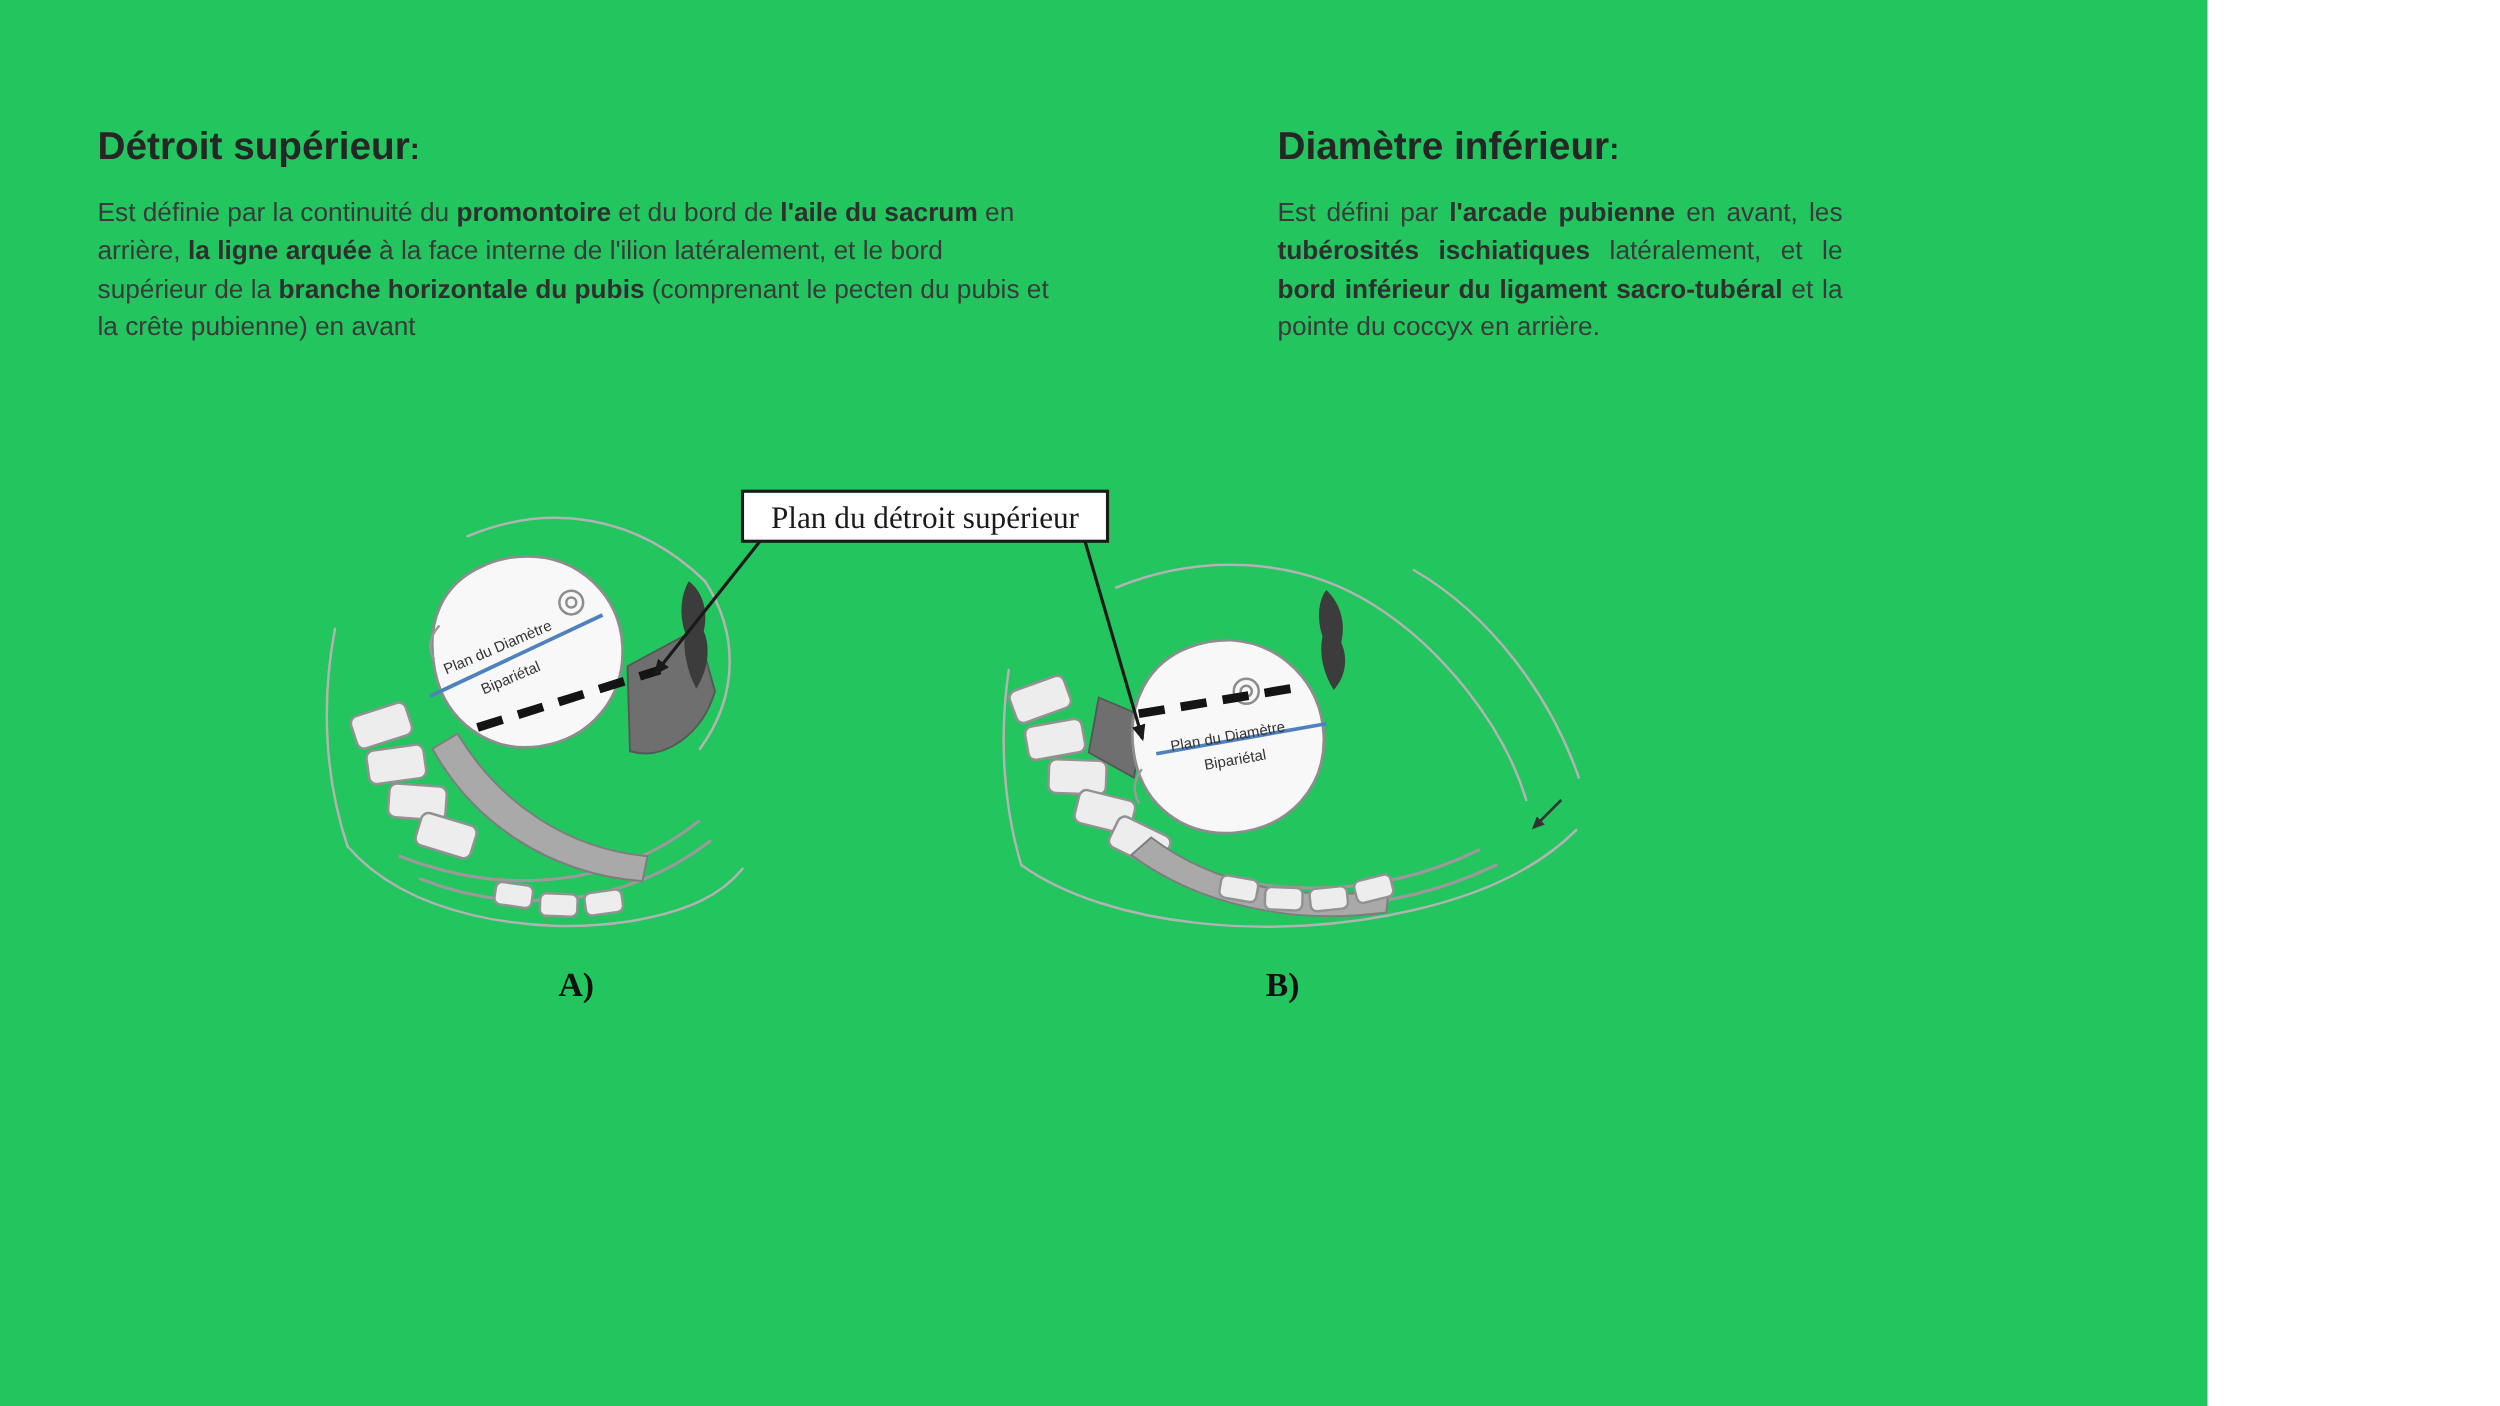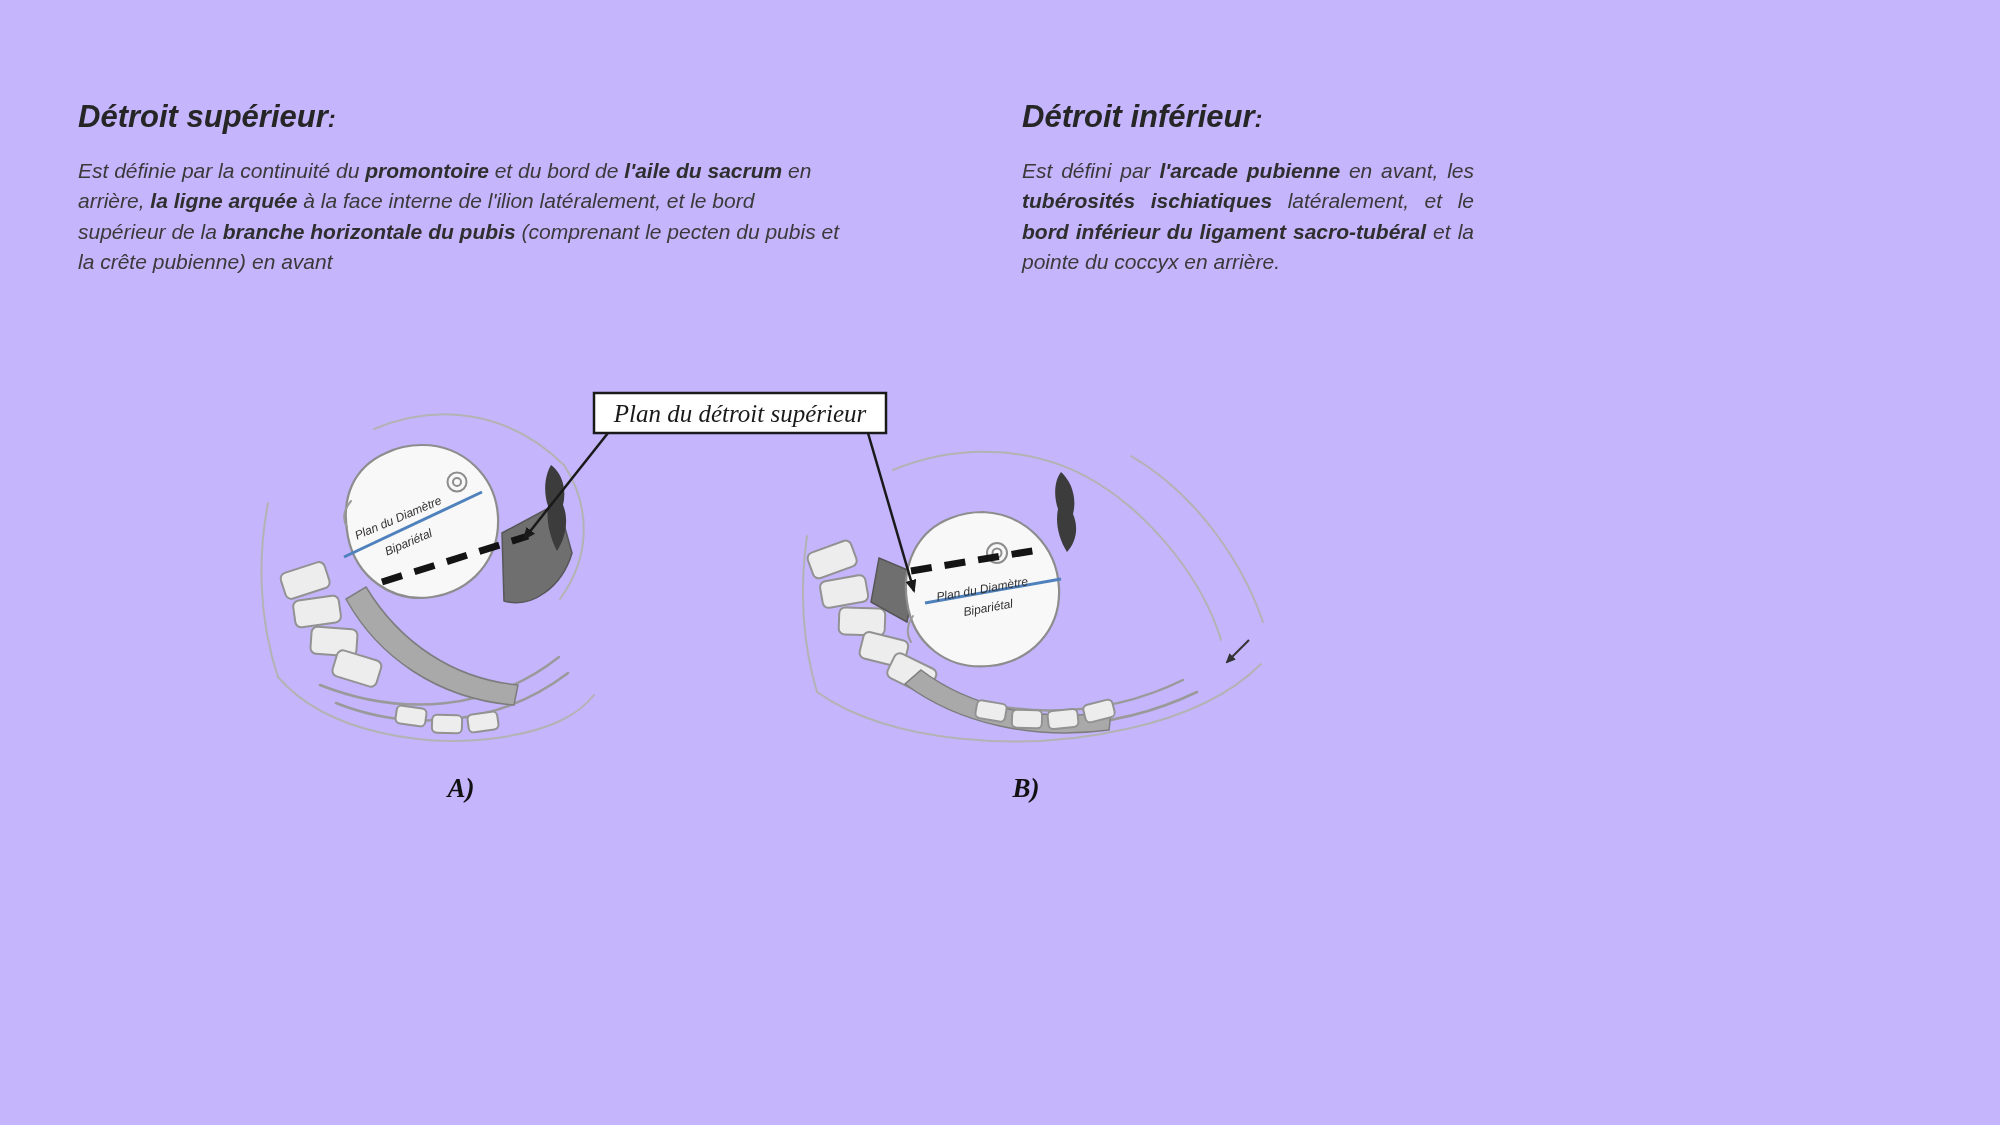--- a/index.html
+++ b/index.html
@@ -1,18 +1,18 @@
 <!DOCTYPE html>
 <html><head>
 <meta charset="utf-8">
 <style>
   html,body{margin:0;padding:0;background:#fff;}
   .page{
-    position:relative;width:2000px;height:1125px;background:#c4b5fd;
-    font-family:"Liberation Sans",sans-serif;overflow:hidden;font-style:italic;
+    position:relative;width:1766px;height:1125px;background:#22c55e;
+    font-family:"Liberation Sans",sans-serif;overflow:hidden;
   }
   .text-block{position:absolute;color:#3b3b3b;}
   .tb-left{left:78px;top:98px;width:766px;}
   .tb-right{left:1022px;top:98px;width:452px;}
   .block-title{font-size:31px;font-weight:700;color:#262626;margin:0 0 9px 0;line-height:1.2;}
   .block-title .colon{font-size:24px;}
   .block-body{font-size:21px;line-height:1.44;color:#3a3a3a;}
   .tb-right .block-body{text-align:justify;}
   .block-body b{font-weight:700;color:#2f2f2f;}
 
@@ -41,21 +41,21 @@
 <body>
 
 <div class="page">
 
   <div class="text-block tb-left">
     <h2 class="block-title"><span>Détroit supérieur</span><span class="colon">:</span></h2>
     <p class="block-body"><span>Est définie par la continuité du </span><b>promontoire</b><span> et du bord de </span><b>l'aile du sacrum</b><span> en arrière, </span><b>la ligne arquée</b><span> à la face interne de l'ilion latéralement, et le bord supérieur de la </span><b>branche horizontale du pubis</b><span> (comprenant le pecten du pubis et la crête pubienne) en avant</span></p>
   </div>
 
   <div class="text-block tb-right">
-    <h2 class="block-title"><span>Détroit inférieur</span><span class="colon">:</span></h2>
+    <h2 class="block-title"><span>Diamètre inférieur</span><span class="colon">:</span></h2>
     <p class="block-body"><span>Est défini par </span><b>l'arcade pubienne</b><span> en avant, les </span><b>tubérosités ischiatiques</b><span> latéralement, et le </span><b>bord inférieur du ligament sacro-tubéral</b><span> et la pointe du coccyx en arrière.</span></p>
   </div>
 
   <div class="figure">
     <svg width="1012" height="440" viewBox="0 0 1012 440">
       <defs>
         <marker id="arrowhead" markerWidth="13" markerHeight="11" refX="11" refY="5.5" orient="auto" markerUnits="userSpaceOnUse">
           <path d="M0,0 L13,5.5 L0,11 Z" fill="#1a1a1a"></path>
         </marker>
         <marker id="arrowhead-sm" markerWidth="10" markerHeight="9" refX="8" refY="4.5" orient="auto" markerUnits="userSpaceOnUse">

